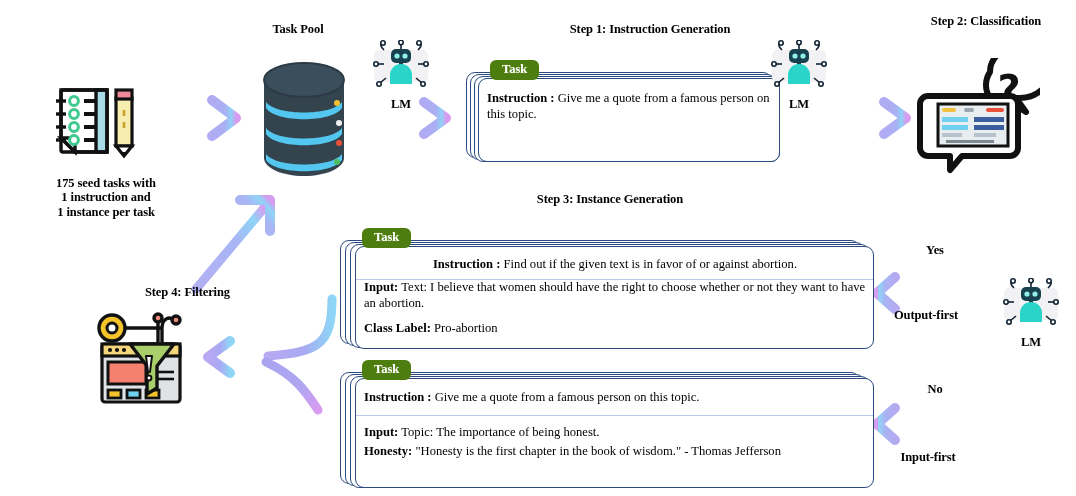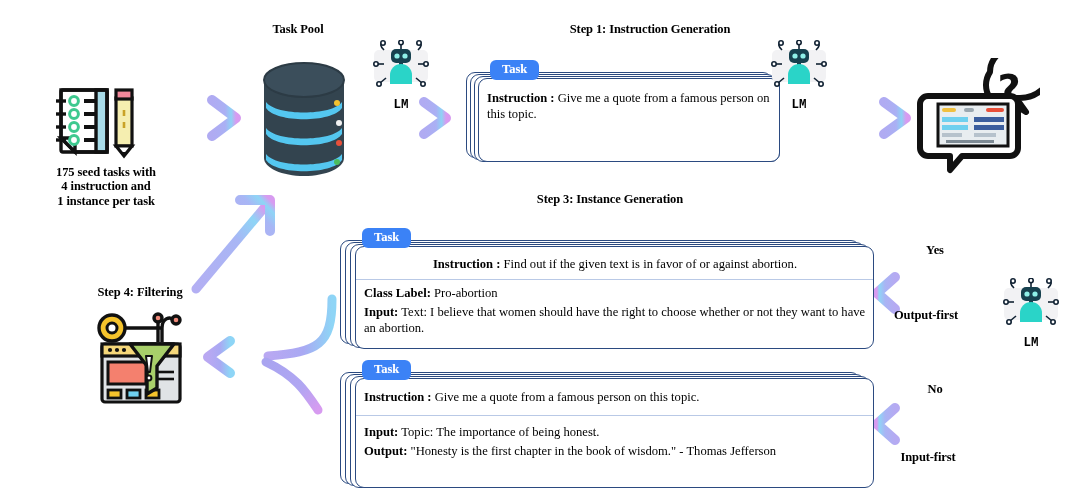--- a/index.html
+++ b/index.html
@@ -14,28 +14,28 @@
   
   .stack{position:absolute;}
   .sheet{position:absolute;border:1.4px solid #2b4a80;border-radius:9px;
          background:#ffffff;box-sizing:border-box;}
   .card{position:absolute;border:1.4px solid #2b4a80;border-radius:9px;
         background:#fff;box-sizing:border-box;overflow:hidden;}
   .card .divider{height:1.6px;background:#b9c9e6;width:100%;}
   .row{padding:3px 7px 3px 8px;font-size:12.6px;line-height:1.25;
        font-family:"Liberation Serif","DejaVu Serif",serif;}
   .row b{font-weight:bold;margin-top:7px;}
-  .badge{position:absolute;background:#3b82f6;color:#fff;font-weight:bold;
+  .badge{position:absolute;background:#4d7c0f;color:#fff;font-weight:bold;
          font-size:12.5px;border-radius:6px;padding:2px 12px 3px 12px;
          font-family:"Liberation Serif","DejaVu Serif",serif;z-index:6;
          text-shadow:0 0 1px rgba(255,255,255,.35);}
 
   
   .ico{position:absolute;}
-  .lmwrap{position:absolute;text-align:center;font-family:Liberation Mono, monospace;}
+  .lmwrap{position:absolute;text-align:center;}
   .lmwrap .cap{font-weight:bold;font-size:12.5px;margin-top:1px;}
 </style>
 </head>
 <body>
 
 <div class="stage">
 
   <svg class="flow" width="1076" height="496">
     <defs>
       <linearGradient id="gA" x1="0" y1="0" x2="1" y2="0">
@@ -138,23 +138,23 @@
         <rect x="72" y="16" width="16" height="48" fill="#f5eeb0"></rect>
         <rect x="72" y="8" width="16" height="9" fill="#f2889b"></rect>
         <path d="M72,64 l8,10 l8,-10 z" fill="#fff"></path>
         <path d="M76.5,70 l3.5,4.5 l3.5,-4.5 z" fill="#111" stroke="none"></path>
         <line x1="80" y1="28" x2="80" y2="34" stroke="#c9a227" stroke-width="2.6"></line>
         <line x1="80" y1="40" x2="80" y2="46" stroke="#c9a227" stroke-width="2.6"></line>
       </g>
     </svg>
   </div>
 
-  <div class="lbl t12" style="left:6px;top:165px;width:200px;">
+  <div class="lbl t12" style="left:6px;top:176px;width:200px;">
     <div>175 seed tasks with</div>
-    <div>4 instruction and</div>
+    <div>1 instruction and</div>
     <div>1 instance per task</div>
   </div>
 
   <div class="lbl t12" style="left:238px;top:22px;width:120px;">Task Pool</div>
 
   <div class="ico" style="left:254px;top:58px;">
     <svg width="100" height="122" viewBox="0 0 100 122">
       <g>
         <path d="M10,22 v78 c0,10 18,18 40,18 s40,-8 40,-18 v-78 z" fill="#33444f"></path>
         <ellipse cx="50" cy="22" rx="40" ry="17" fill="#3b4e5b" stroke="#2c3b45" stroke-width="2"></ellipse>
@@ -233,20 +233,21 @@
       <rect x="19" y="9" width="20" height="14" rx="5" fill="#17414f"></rect>
       <circle cx="25" cy="16" r="2.6" fill="#8ff0e8"></circle>
       <circle cx="33" cy="16" r="2.6" fill="#8ff0e8"></circle>
       <rect x="27" y="22" width="4" height="4" fill="#17414f"></rect>
       <path d="M18,44 v-9 a11,11 0 0 1 22,0 v9 z" fill="#2ad4c8"></path>
     </svg>
     <div class="cap">LM</div>
   </div>
 
   <div class="lbl t12" style="left:896px;top:14px;width:180px;">
+    <div>Step 2: Classification</div>
   </div>
 
   <div class="ico" style="left:916px;top:58px;">
     <svg width="124" height="118" viewBox="0 0 124 118">
       <g stroke="#111" stroke-width="6" fill="#fff" stroke-linejoin="round">
         <path d="M60,20 a30,26 0 1 1 30,26 h-4 l10,14 l-22,-14 h-14 a30,26 0 0 1 0,-26 z" transform="translate(14,-6)"></path>
       </g>
       <text x="93" y="46" font-family="DejaVu Sans, sans-serif" font-size="40" font-weight="bold" fill="#111" text-anchor="middle">?</text>
       <g stroke="#111" stroke-width="6" fill="#fff" stroke-linejoin="round">
         <path d="M12,38 h82 a8,8 0 0 1 8,8 v44 a8,8 0 0 1 -8,8 h-48 l-12,14 l0,-14 h-22 a8,8 0 0 1 -8,-8 v-44 a8,8 0 0 1 8,-8 z"></path>
@@ -272,44 +273,44 @@
   <div class="stack" style="left:340px;top:228px;width:540px;height:122px;">
     <div class="sheet" style="left:0px; top:12px; width:520px; height:104px;"></div>
     <div class="sheet" style="left:5px; top:14px; width:520px; height:104px;"></div>
     <div class="sheet" style="left:10px;top:16px; width:520px; height:104px;"></div>
     <div class="badge" style="left:22px;top:0px;">Task</div>
     <div class="card" style="left:15px;top:18px;width:519px;height:103px;">
       <div class="row" style="padding-top:10px;padding-bottom:6px;text-align:center;">
         <b>Instruction :</b><span> Find out if the given text is in favor of or against abortion.</span>
       </div>
       <div class="divider"></div>
+      <div class="row" style="padding-top:0px;">
+        <b>Input:</b><span> Text: I believe that women should have the right to choose whether or not they want to have an abortion.</span>
+      </div>
       <div class="row" style="padding-top:6px;">
         <b>Class Label:</b><span> Pro-abortion</span>
-      </div>
-      <div class="row" style="padding-top:0px;">
-        <b>Input:</b><span> Text: I believe that women should have the right to choose whether or not they want to have an abortion.</span>
       </div>
     </div>
   </div>
 
   <div class="stack" style="left:340px;top:360px;width:540px;height:130px;">
     <div class="sheet" style="left:0px; top:12px; width:520px; height:112px;"></div>
     <div class="sheet" style="left:5px; top:14px; width:520px; height:112px;"></div>
     <div class="sheet" style="left:10px;top:16px; width:520px; height:112px;"></div>
     <div class="badge" style="left:22px;top:0px;">Task</div>
     <div class="card" style="left:15px;top:18px;width:519px;height:110px;">
       <div class="row" style="padding-top:11px;padding-bottom:9px;">
         <b>Instruction :</b><span> Give me a quote from a famous person on this topic.</span>
       </div>
       <div class="divider"></div>
       <div class="row" style="padding-top:9px;">
         <b>Input:</b><span> Topic: The importance of being honest.</span>
       </div>
       <div class="row" style="padding-top:0px;">
-        <b>Output:</b><span> "Honesty is the first chapter in the book of wisdom." - Thomas Jefferson</span>
+        <b>Honesty:</b><span> "Honesty is the first chapter in the book of wisdom." - Thomas Jefferson</span>
       </div>
     </div>
   </div>
 
   <div class="lbl t12" style="left:900px;top:243px;width:70px;">Yes</div>
   <div class="lbl t12" style="left:868px;top:308px;width:116px;">Output-first</div>
   <div class="lbl t12" style="left:900px;top:382px;width:70px;">No</div>
   <div class="lbl t12" style="left:872px;top:450px;width:112px;">Input-first</div>
 
   <div class="lmwrap" style="left:1000px;top:278px;width:62px;">
@@ -333,21 +334,21 @@
       </g>
       <rect x="19" y="9" width="20" height="14" rx="5" fill="#17414f"></rect>
       <circle cx="25" cy="16" r="2.6" fill="#8ff0e8"></circle>
       <circle cx="33" cy="16" r="2.6" fill="#8ff0e8"></circle>
       <rect x="27" y="22" width="4" height="4" fill="#17414f"></rect>
       <path d="M18,44 v-9 a11,11 0 0 1 22,0 v9 z" fill="#2ad4c8"></path>
     </svg>
     <div class="cap">LM</div>
   </div>
 
-  <div class="lbl t12" style="left:50px;top:285px;width:180px;">Step 4: Filtering</div>
+  <div class="lbl t12" style="left:50px;top:285px;width:180px;text-align:right;">Step 4: Filtering</div>
 
   <div class="ico" style="left:96px;top:312px;">
     <svg width="104" height="96" viewBox="0 0 104 96">
       <g stroke="#111" stroke-width="3.4" fill="none" stroke-linejoin="round">
         <line x1="30" y1="16" x2="66" y2="16"></line>
         <path d="M66,16 L66,30"></path>
         <path d="M66,16 C66,6 74,4 78,8"></path>
         <circle cx="80" cy="8" r="4" fill="#f08a7a"></circle>
         <circle cx="62" cy="6" r="4" fill="#f08a7a"></circle>
         <path d="M62,10 L62,30"></path>

